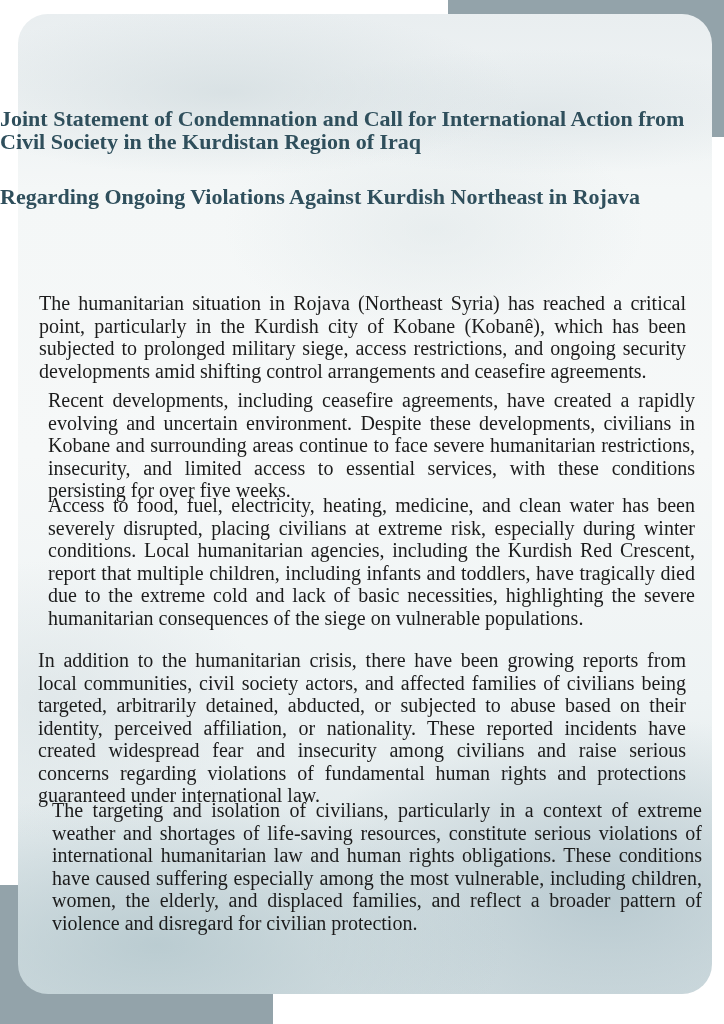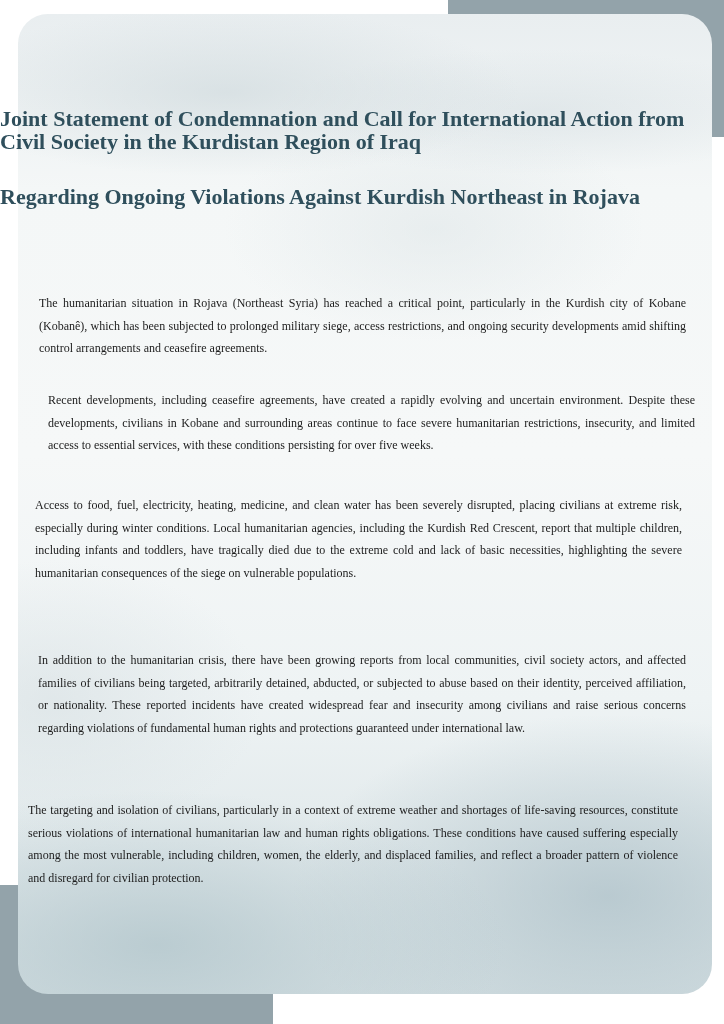--- a/index.html
+++ b/index.html
@@ -31,28 +31,28 @@
     }
     .title {
       position: absolute; left: 0; width: 724px; 
       color: #2f4f5c; font-weight: bold; font-size: 22px; line-height: 23px;
       margin: 0;
     }
     .title-main { top: 107px; }
     .title-sub { top: 185px; }
     .para {
       position: absolute; color: #1c1c1c;
-      font-size: 12px; line-height: 22.5px; text-align: justify;
+      font-size: 20px; line-height: 22.5px; text-align: justify;
       text-align-last: left; margin: 0;
     }
     .p1 { left: 39px; top: 292px; width: 647px; }
     .p2 { left: 48px; top: 389px; width: 647px; }
-    .p3 { left: 35px; top: 494px; width: 647px; }
+    .p3 { left: 48px; top: 494px; width: 647px; }
     .p4 { left: 38px; top: 649px; width: 648px; }
-    .p5 { left: 28px; top: 799px; width: 650px; font-family: Liberation Serif, serif; }
+    .p5 { left: 52px; top: 799px; width: 650px; font-family: Liberation Serif, serif; }
   </style>
 </head>
 <body>
 
 <div class="block-tr"></div>
 <div class="block-bl"></div>
 
 <div class="card"></div>
 
 <h1 class="title title-main">Joint Statement of Condemnation and Call for International Action from Civil Society in the Kurdistan Region of Iraq</h1>

